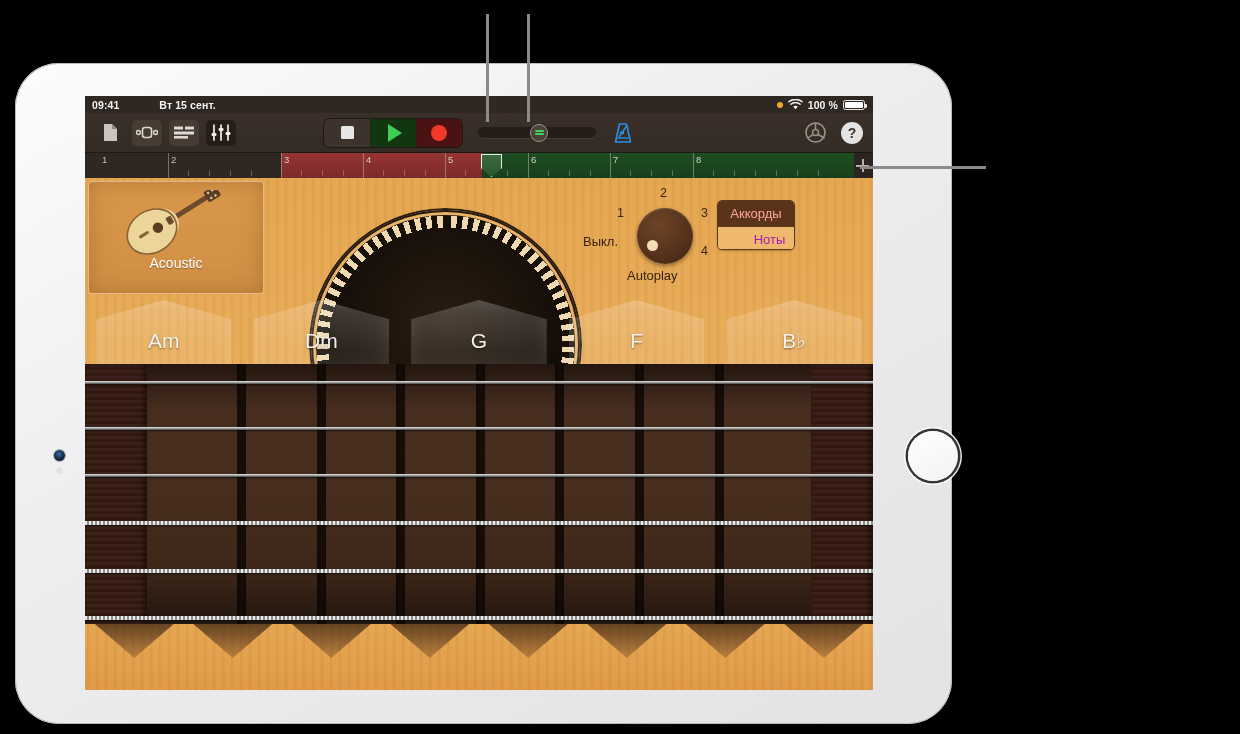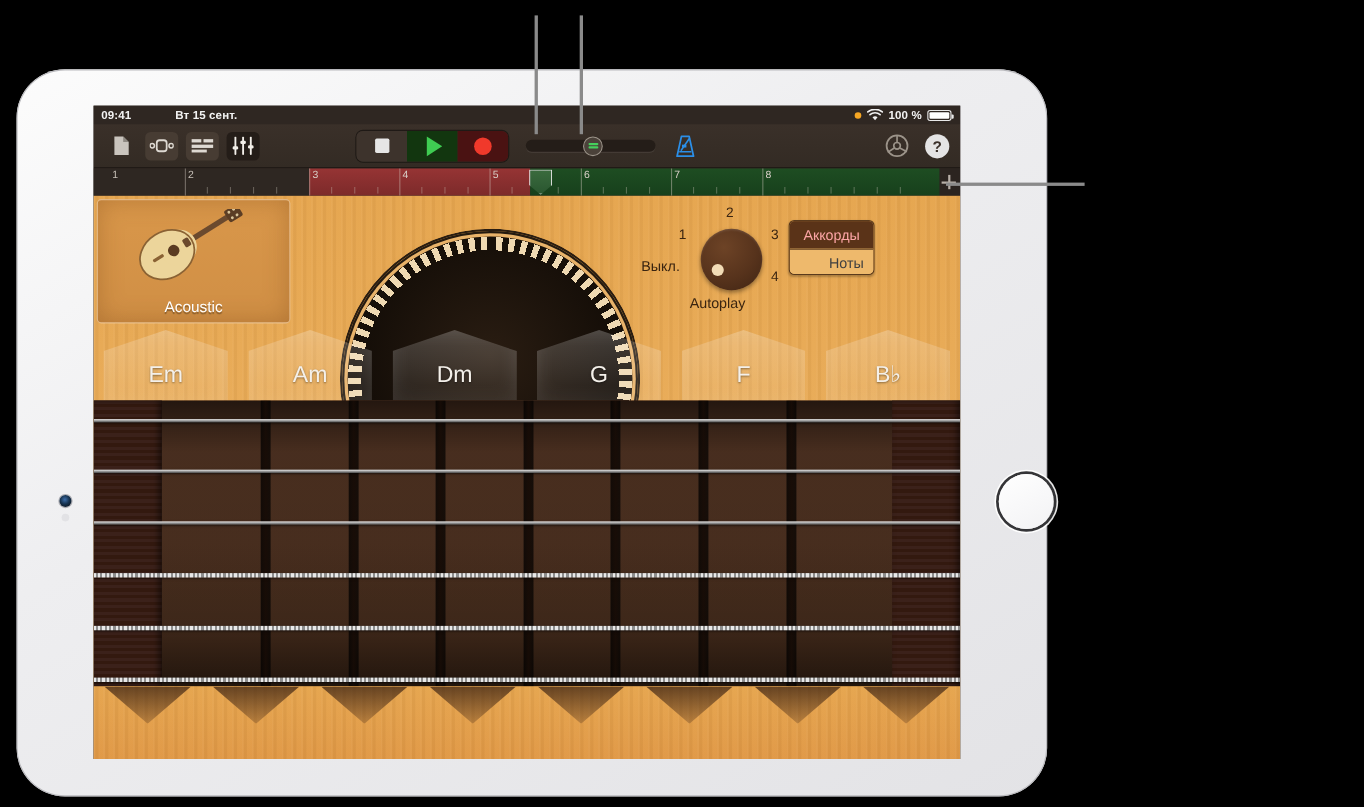--- a/index.html
+++ b/index.html
@@ -206,21 +206,21 @@
   }
 
   
   #instrument-card {
     position: absolute; left: 3px; top: 3px; width: 176px; height: 113px;
     background: linear-gradient(180deg,#d9974a,#d08f45);
     border: 1px solid rgba(255,255,255,.35);
     border-radius: 4px;
     box-shadow: inset 0 0 22px rgba(120,70,20,.35);
     display: flex; flex-direction: column; align-items: center; justify-content: flex-end;
-    padding-bottom: 6px;
+    padding-bottom: 22px;
   }
   #instrument-card .inst-label { color: #fff; font-size: 14px; text-shadow: 0 1px 1px rgba(0,0,0,.35); }
   #guitar-icon { position: absolute; left: 26px; top: 8px; width: 124px; height: 80px; }
 
   
   #autoplay-group { position: absolute; left: 510px; top: 6px; width: 140px; height: 100px; }
   #knob {
     position: absolute; left: 42px; top: 24px; width: 56px; height: 56px; border-radius: 50%;
     background: radial-gradient(circle at 38% 30%, #6d4326 0%, #57331c 55%, #3f2413 100%);
     box-shadow: 0 2px 4px rgba(0,0,0,.4), inset 0 1px 2px rgba(255,255,255,.12);
@@ -234,21 +234,21 @@
   #mode-toggle {
     position: absolute; left: 632px; top: 22px; width: 78px; height: 50px;
     border: 1.4px solid #5a3a1c; border-radius: 5px; overflow: hidden;
     box-shadow: 0 1px 2px rgba(0,0,0,.25);
   }
   #mode-toggle .mt-cell {
     height: 25px; display: flex; align-items: center; justify-content: center;
     font-size: 13px;
   }
   #mode-toggle .mt-on { background: #5a3318; color: #fca5a5; }
-  #mode-toggle .mt-off { background: #eeb96c; color: #404040; border-top: 1.2px solid #5a3a1c; padding-left: 27px; }
+  #mode-toggle .mt-off { background: #eeb96c; color: #a21caf; border-top: 1.2px solid #5a3a1c; padding-left: 27px; }
 
   
   #chord-strip {
     position: absolute; left: 0; top: 122px; width: 100%; height: 64px;
     display: flex; z-index: 5;
   }
   .chord-cell {
     position: relative; flex: 1; display: flex; align-items: flex-end; justify-content: center;
   }
   .chord-shape {
@@ -517,24 +517,20 @@
       </div>
 
       <div id="mode-toggle">
         <div class="mt-cell mt-on">Аккорды</div>
         <div class="mt-cell mt-off">Ноты</div>
       </div>
 
       <div id="chord-strip">
         <div class="chord-cell">
           <div class="chord-shape"></div>
-          <div class="chord-label">Em</div>
-        </div>
-        <div class="chord-cell">
-          <div class="chord-shape"></div>
           <div class="chord-label">Am</div>
         </div>
         <div class="chord-cell">
           <div class="chord-shape"></div>
           <div class="chord-label">Dm</div>
         </div>
         <div class="chord-cell">
           <div class="chord-shape"></div>
           <div class="chord-label">G</div>
         </div>

